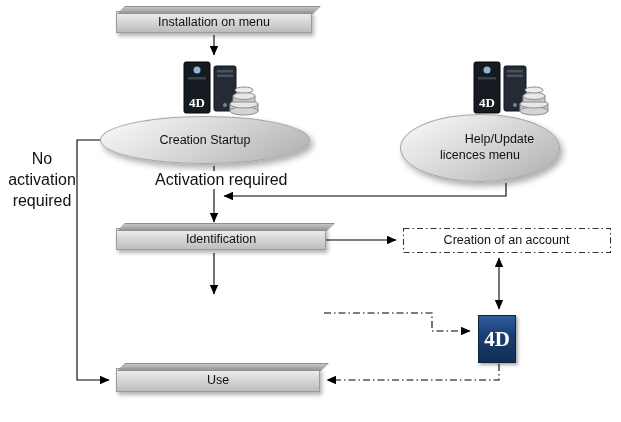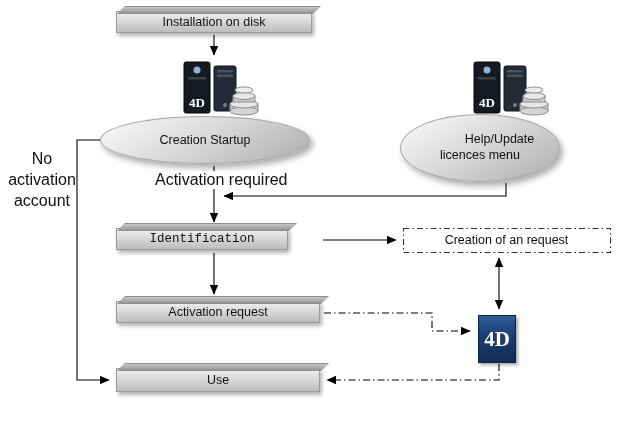--- a/index.html
+++ b/index.html
@@ -69,21 +69,21 @@
       <path d="M101,140 L77,140 L77,380 L109,380" marker-end="url(#ah)"></path>
       <path d="M324,313 L432,313 L432,331 L470,331" stroke-dasharray="7 3 1.5 3" marker-end="url(#ah)"></path>
       <path d="M499,284 L499,258" marker-end="url(#ah)"></path>
       <path d="M499,284 L499,309" marker-end="url(#ah)"></path>
       <path d="M499,364 L499,380 L327,380" stroke-dasharray="7 3 1.5 3" marker-end="url(#ah)"></path>
       <rect x="403.5" y="228.5" width="207" height="24" fill="#ffffff" stroke="#333" stroke-dasharray="6 3 1.5 3"></rect>
     </g>
   </svg>
 
   <div class="node bar" style="left:116px; top:11px; width:196px;">
-    <span>Installation on disk</span>
+    <span>Installation on menu</span>
   </div>
 
   <svg class="icons" style="left:168px; top:60px;" width="92" height="57" viewBox="0 0 92 57">
     <g>
       <rect x="46" y="6" width="22" height="45" rx="2" fill="#242b34" stroke="#10151c"></rect>
       <rect x="49" y="10" width="16" height="2.5" fill="#46525f"></rect>
       <rect x="49" y="14.5" width="16" height="2.5" fill="#46525f"></rect>
       <circle cx="57" cy="45" r="2" fill="#76848f"></circle>
     </g>
     <g>
@@ -131,35 +131,32 @@
 
   <div class="node ellipse" style="left:400px; top:114px; width:160px; height:68px;">
     <div class="twoline">
       <span style="display:block;margin-left:39px;">Help/Update</span>
       <span style="display:block;">licences menu</span>
     </div>
   </div>
 
   <div class="ann ann-noact">
     <span style="display:block;">No activation</span>
-    <span style="display:block;">account</span>
+    <span style="display:block;">required</span>
   </div>
   <div class="ann ann-actreq">Activation required</div>
 
-  <div class="node bar" style="left:116px; top:228px; width:172px;font-family:Liberation Mono, monospace;">
+  <div class="node bar" style="left:116px; top:228px; width:210px;">
     <span>Identification</span>
   </div>
 
   <div class="node creation-box" style="left:403px; top:228px;">
-    <span>Creation of an request</span>
+    <span>Creation of an account</span>
   </div>
 
-  <div class="node bar" style="left:116px; top:301px; width:204px;">
-    <span>Activation request</span>
-  </div>
 
   <div class="logo4d">
     <span>4D</span>
   </div>
 
   <div class="node bar" style="left:116px; top:368px; width:204px; height:24px;">
     <span>Use</span>
   </div>
 
 </div>

